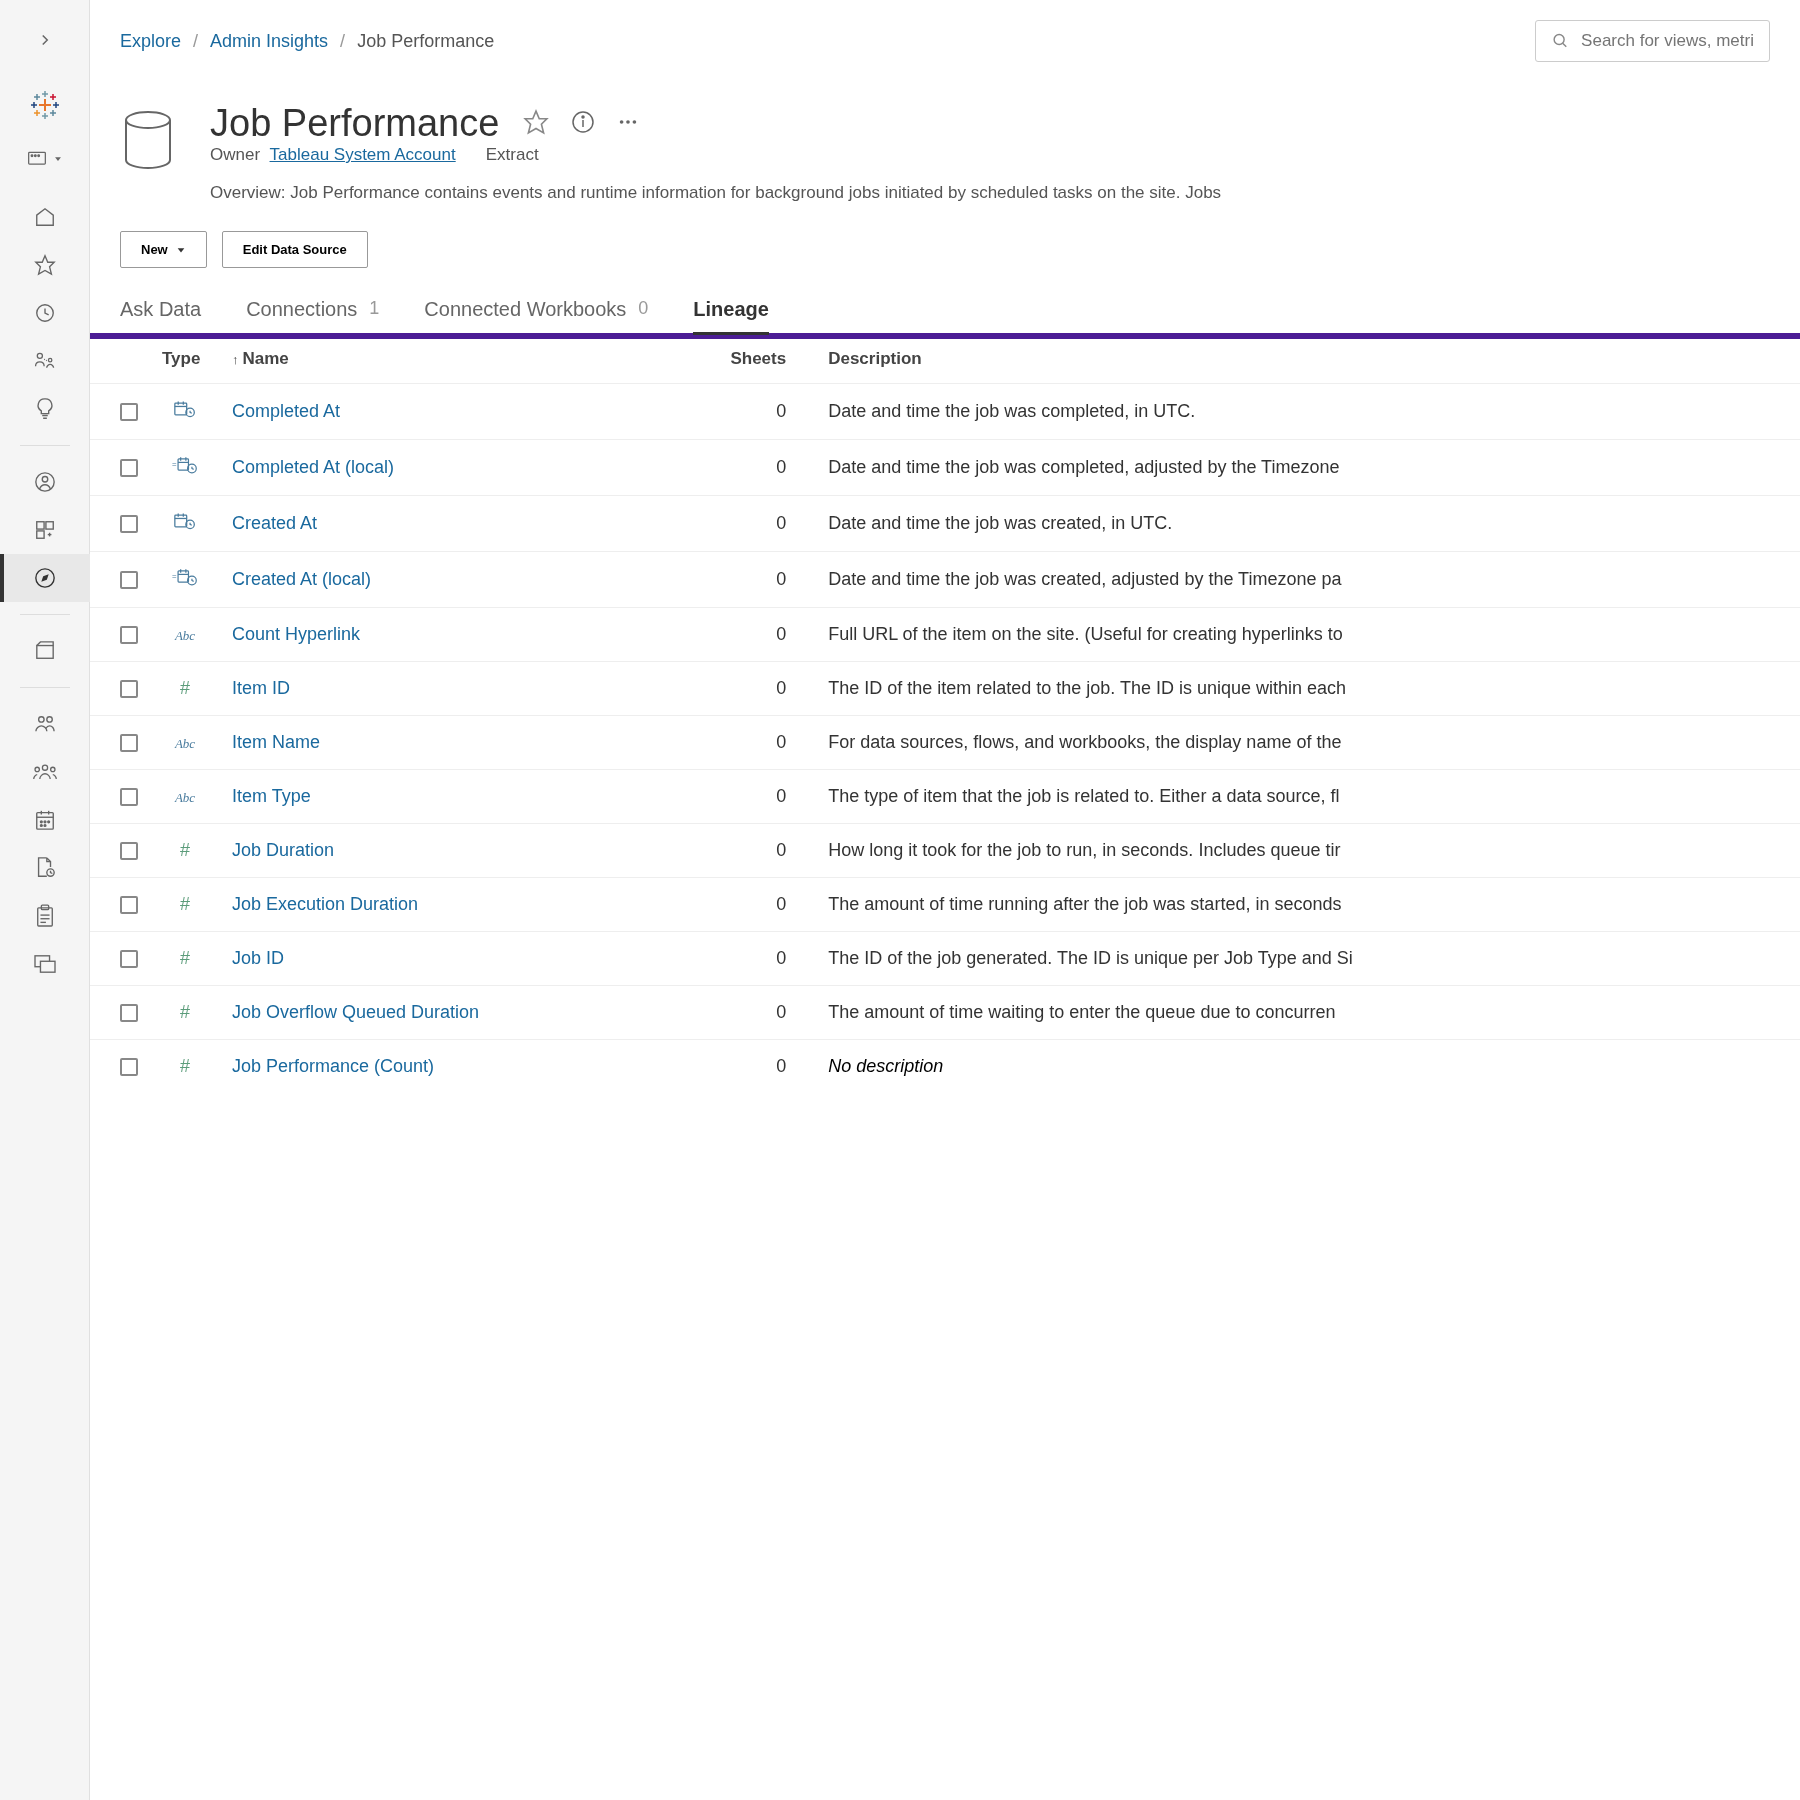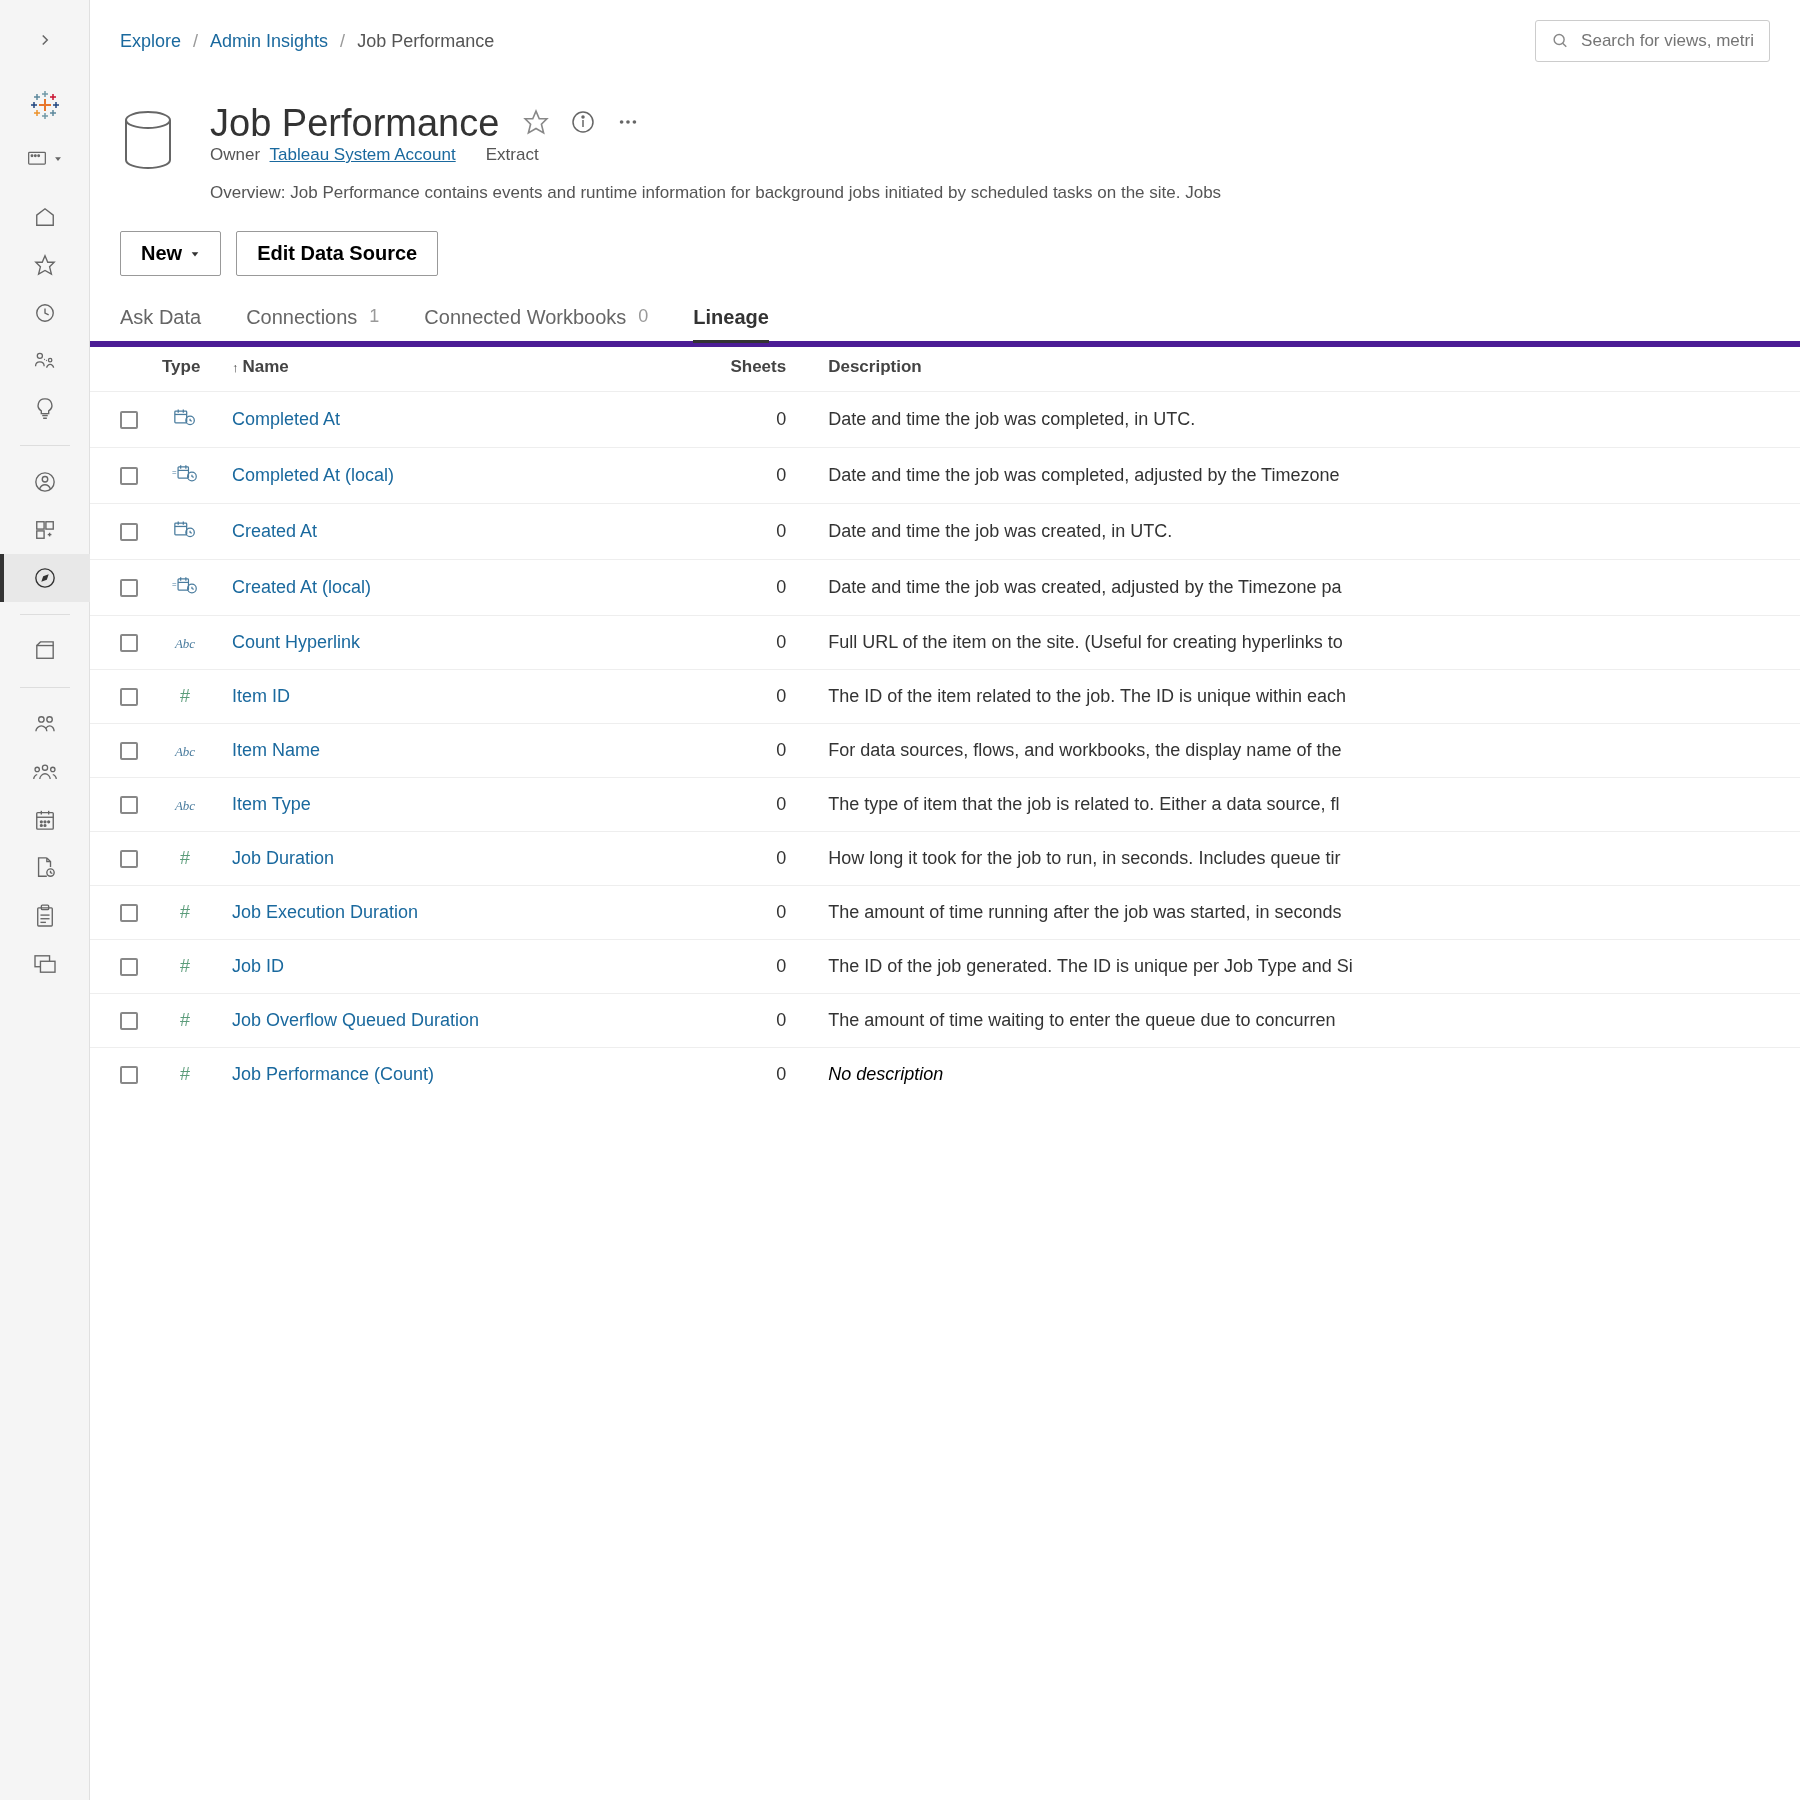--- a/index.html
+++ b/index.html
@@ -156,21 +156,21 @@
     
     .action-row {
       padding: 8px 30px 20px 30px;
       display: flex;
       gap: 15px;
     }
     .btn {
       border: 1px solid #999;
       background: #fff;
       padding: 10px 20px;
-      font-size: 20px;
+      font-size: 13px;
       font-weight: 600;
       cursor: pointer;
       border-radius: 2px;
       display: flex;
       align-items: center;
       gap: 8px;
     }
     
     
     .tabs {

